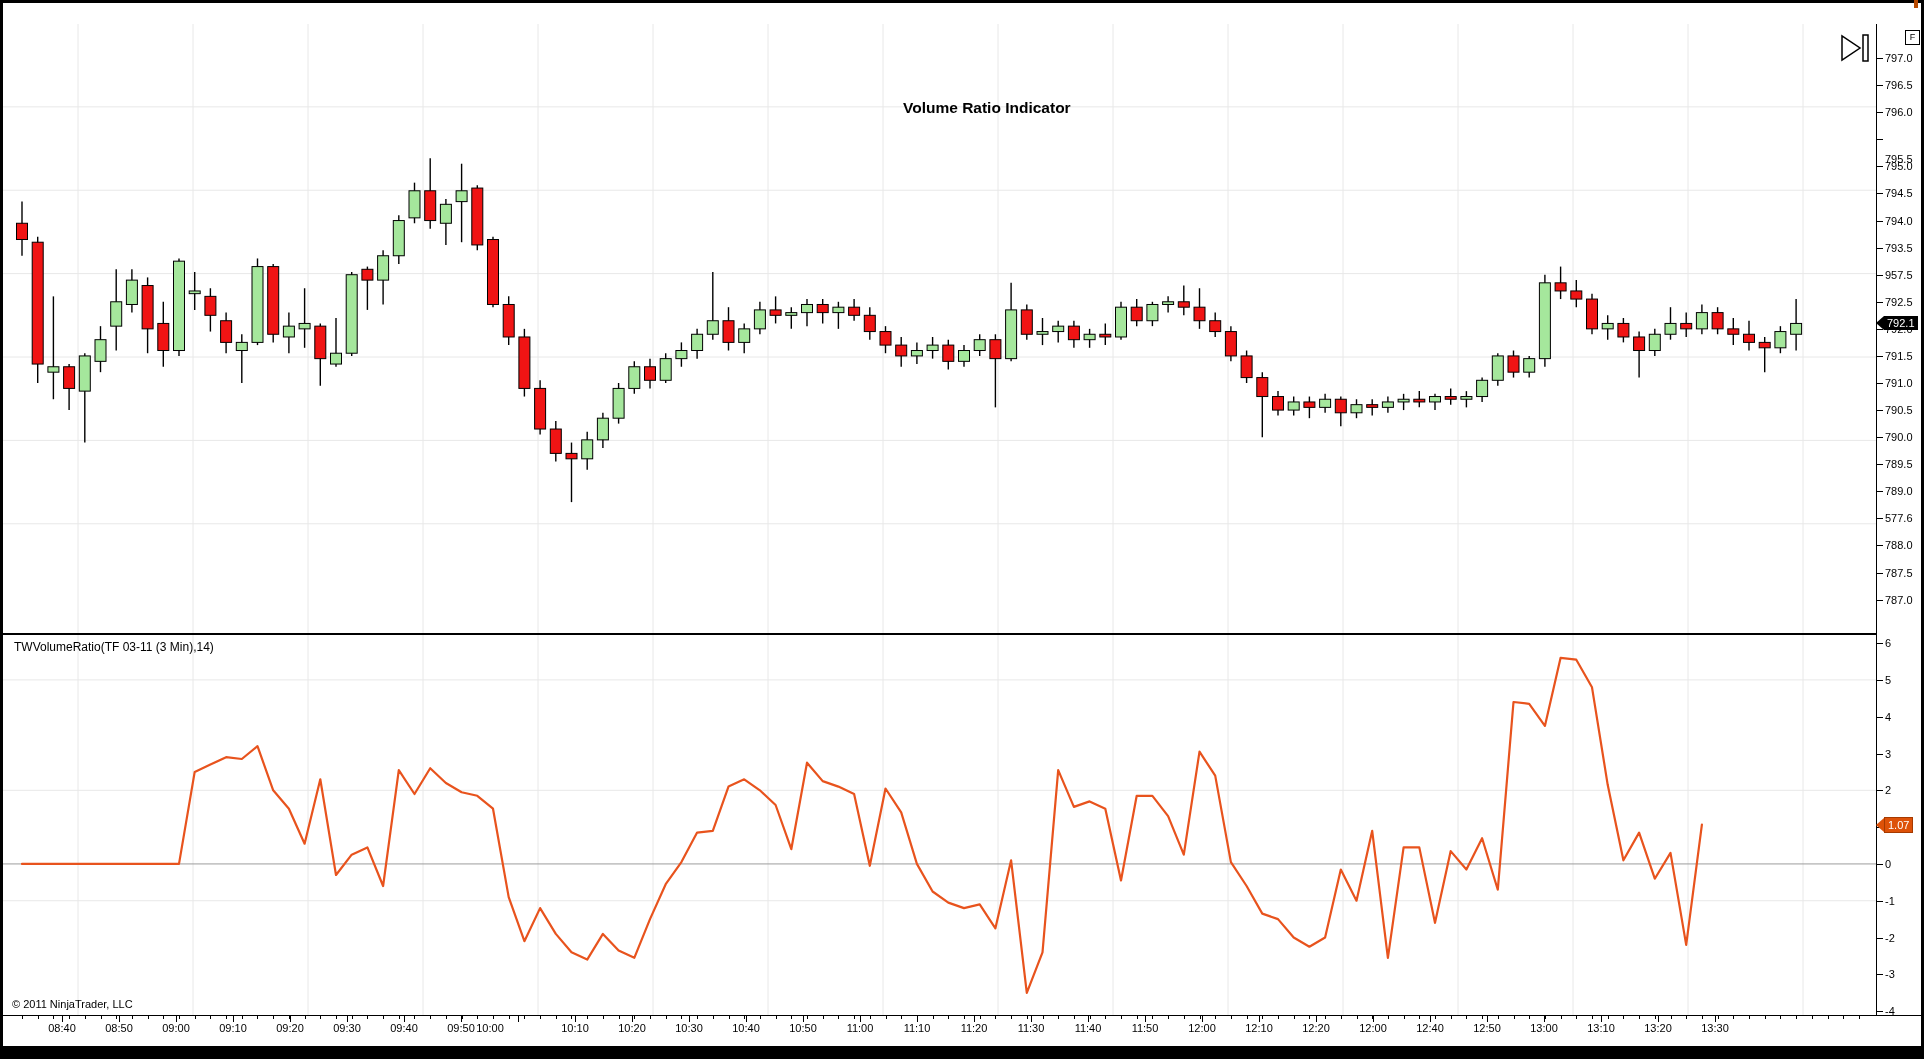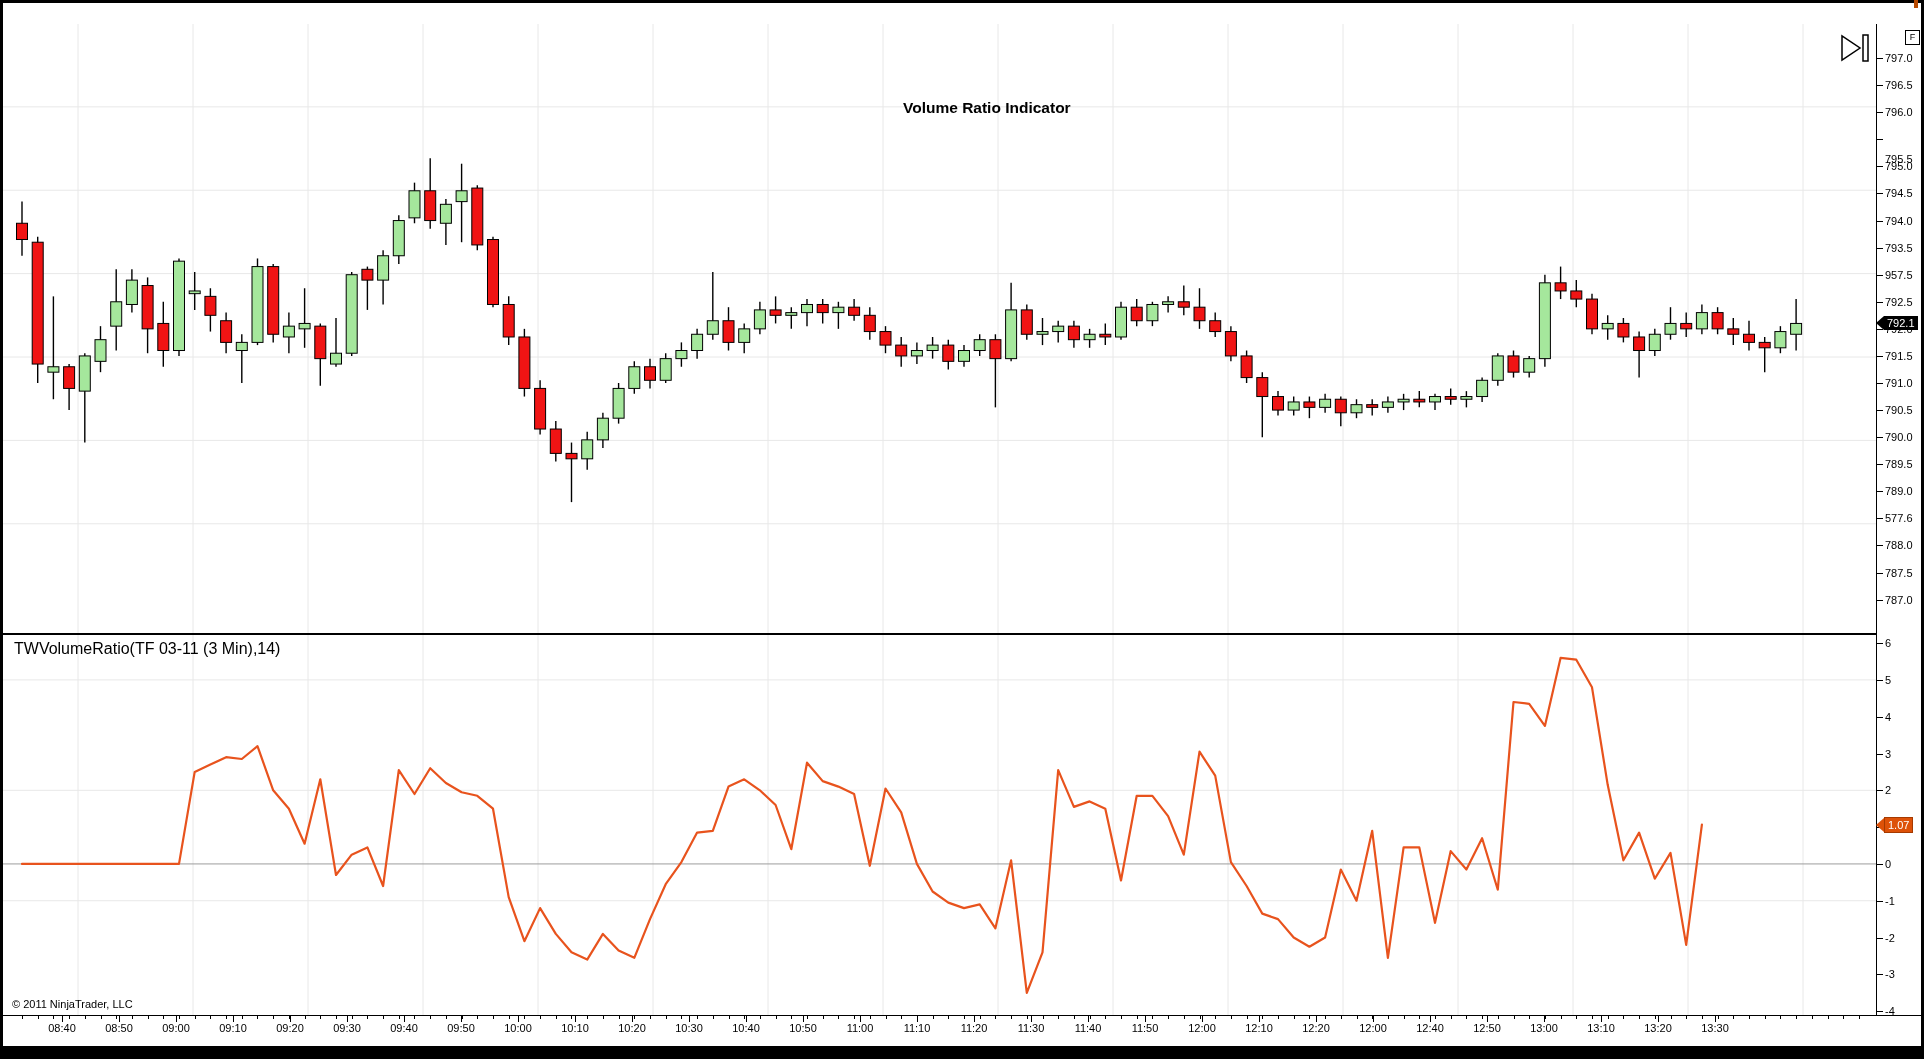--- a/index.html
+++ b/index.html
@@ -20,21 +20,21 @@
   #axisLine{position:absolute;left:1873px;top:0;width:1px;height:991px;background:#000;}
   #axisGutter{position:absolute;left:1874px;top:0;width:44px;height:991px;background:#fff;}
   .axtick{position:absolute;width:6px;height:1px;background:#000;left:0;}
   .axlabel{position:absolute;left:8px;font-size:11px;color:#000;transform:translateY(-50%);}
   #timeAxis{position:absolute;left:0;top:991px;width:1918px;height:30px;border-top:1px solid #000;background:#fff;}
   .tlabel{position:absolute;top:6px;font-size:11px;color:#000;transform:translateX(-50%);}
   .ttick{position:absolute;top:0;width:1px;background:#000;}
   #vriTitle{
     position:absolute;left:900px;top:75px;font-size:15.5px;font-weight:bold;color:#000;
   }
-  #twLabel{position:absolute;left:11px;top:616px;font-size:16px;color:#000;}
+  #twLabel{position:absolute;left:11px;top:616px;font-size:12px;color:#000;}
   #copyright{position:absolute;left:9px;top:974px;font-size:11px;color:#000;}
   #fbox{
     position:absolute;left:1902px;top:6px;width:13px;height:13px;border:1px solid #000;
     font-size:9px;line-height:13px;text-align:center;color:#000;background:#fff;
   }
   #playIcon{position:absolute;left:1835px;top:8px;}
   .badge{
     position:absolute;font-size:11px;color:#fff;height:14px;line-height:14px;
     padding:0 3px;transform:translateY(-50%);
   }
@@ -551,21 +551,21 @@
         <div class="tlabel" style="left: 230px;">09:10</div>
         <div class="ttick" style="left: 287px; height: 6px;"></div>
         <div class="tlabel" style="left: 287px;">09:20</div>
         <div class="ttick" style="left: 344px; height: 6px;"></div>
         <div class="tlabel" style="left: 344px;">09:30</div>
         <div class="ttick" style="left: 401px; height: 6px;"></div>
         <div class="tlabel" style="left: 401px;">09:40</div>
         <div class="ttick" style="left: 458px; height: 6px;"></div>
         <div class="tlabel" style="left: 458px;">09:50</div>
         <div class="ttick" style="left: 515px; height: 6px;"></div>
-        <div class="tlabel" style="left: 515px;">10:00</div>
+        <div class="tlabel" style="left: 487px;">10:00</div>
         <div class="ttick" style="left: 572px; height: 6px;"></div>
         <div class="tlabel" style="left: 572px;">10:10</div>
         <div class="ttick" style="left: 629px; height: 6px;"></div>
         <div class="tlabel" style="left: 629px;">10:20</div>
         <div class="ttick" style="left: 686px; height: 6px;"></div>
         <div class="tlabel" style="left: 686px;">10:30</div>
         <div class="ttick" style="left: 743px; height: 6px;"></div>
         <div class="tlabel" style="left: 743px;">10:40</div>
         <div class="ttick" style="left: 800px; height: 6px;"></div>
         <div class="tlabel" style="left: 800px;">10:50</div>

